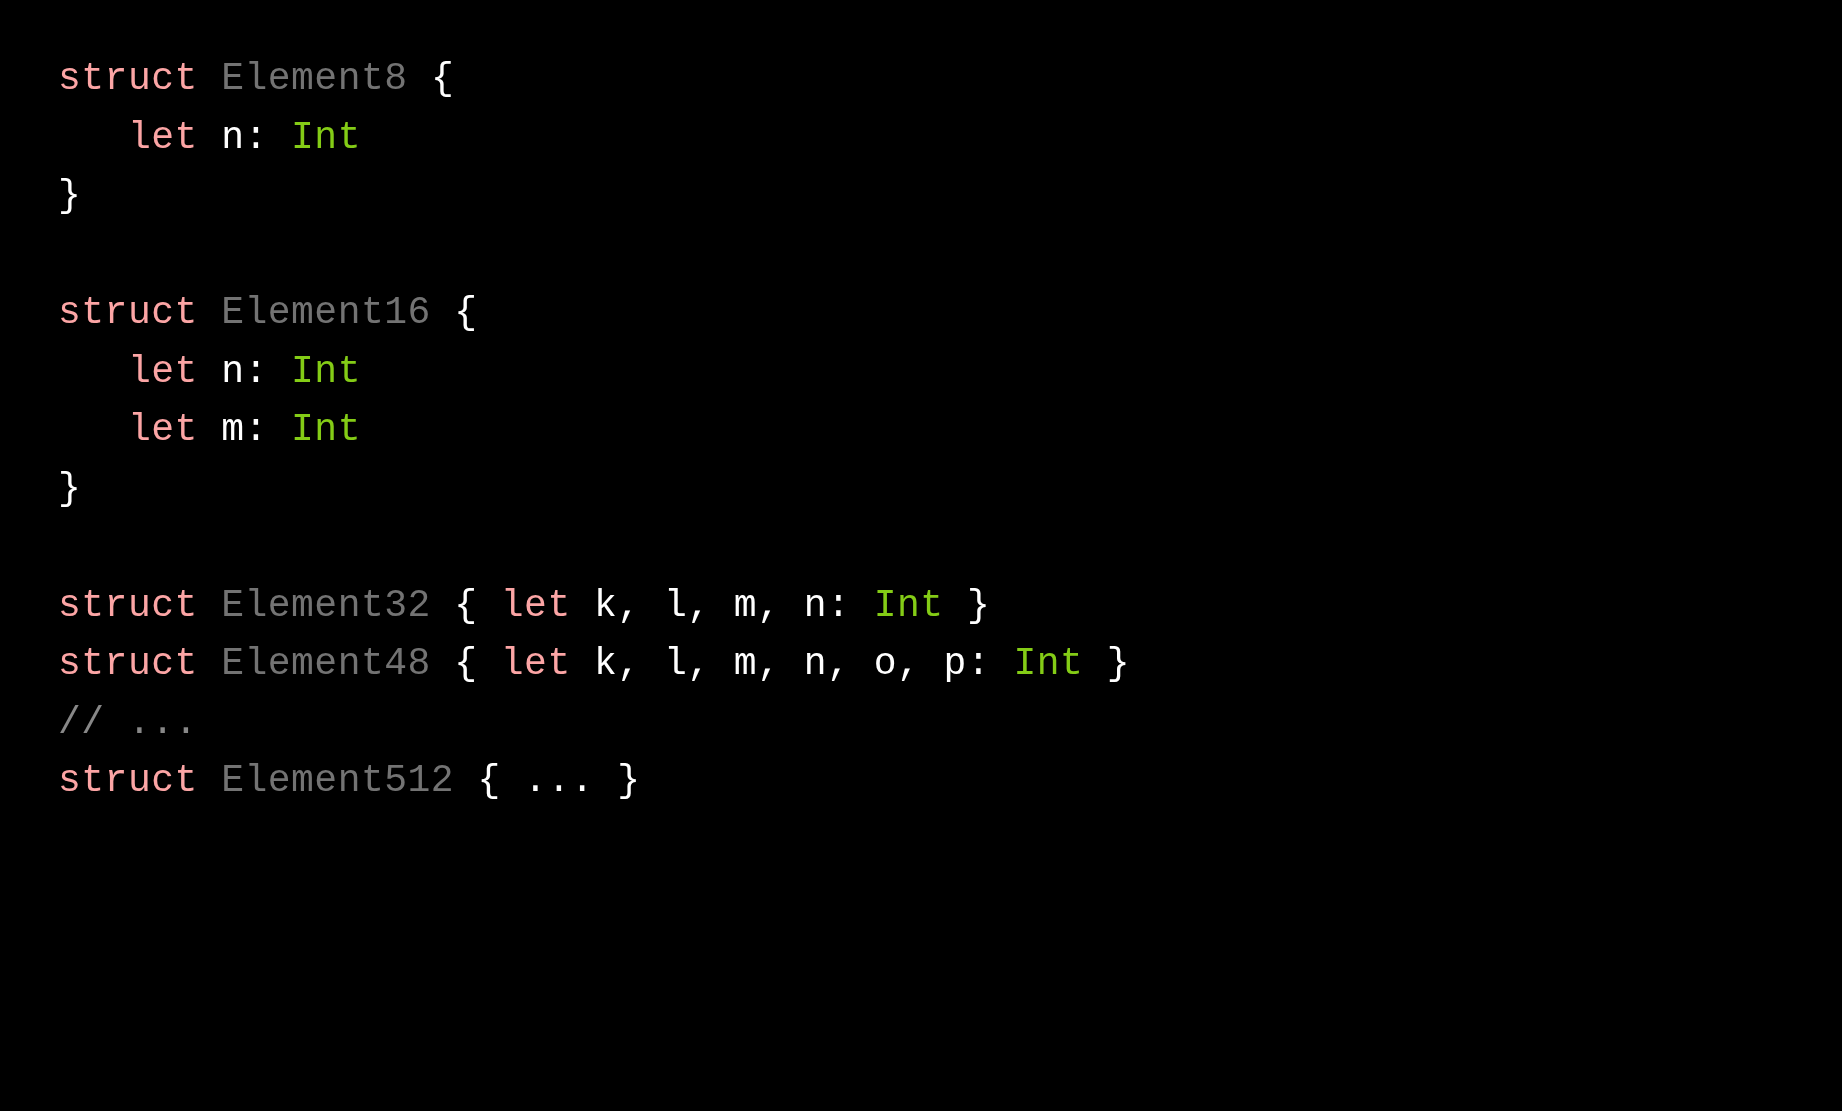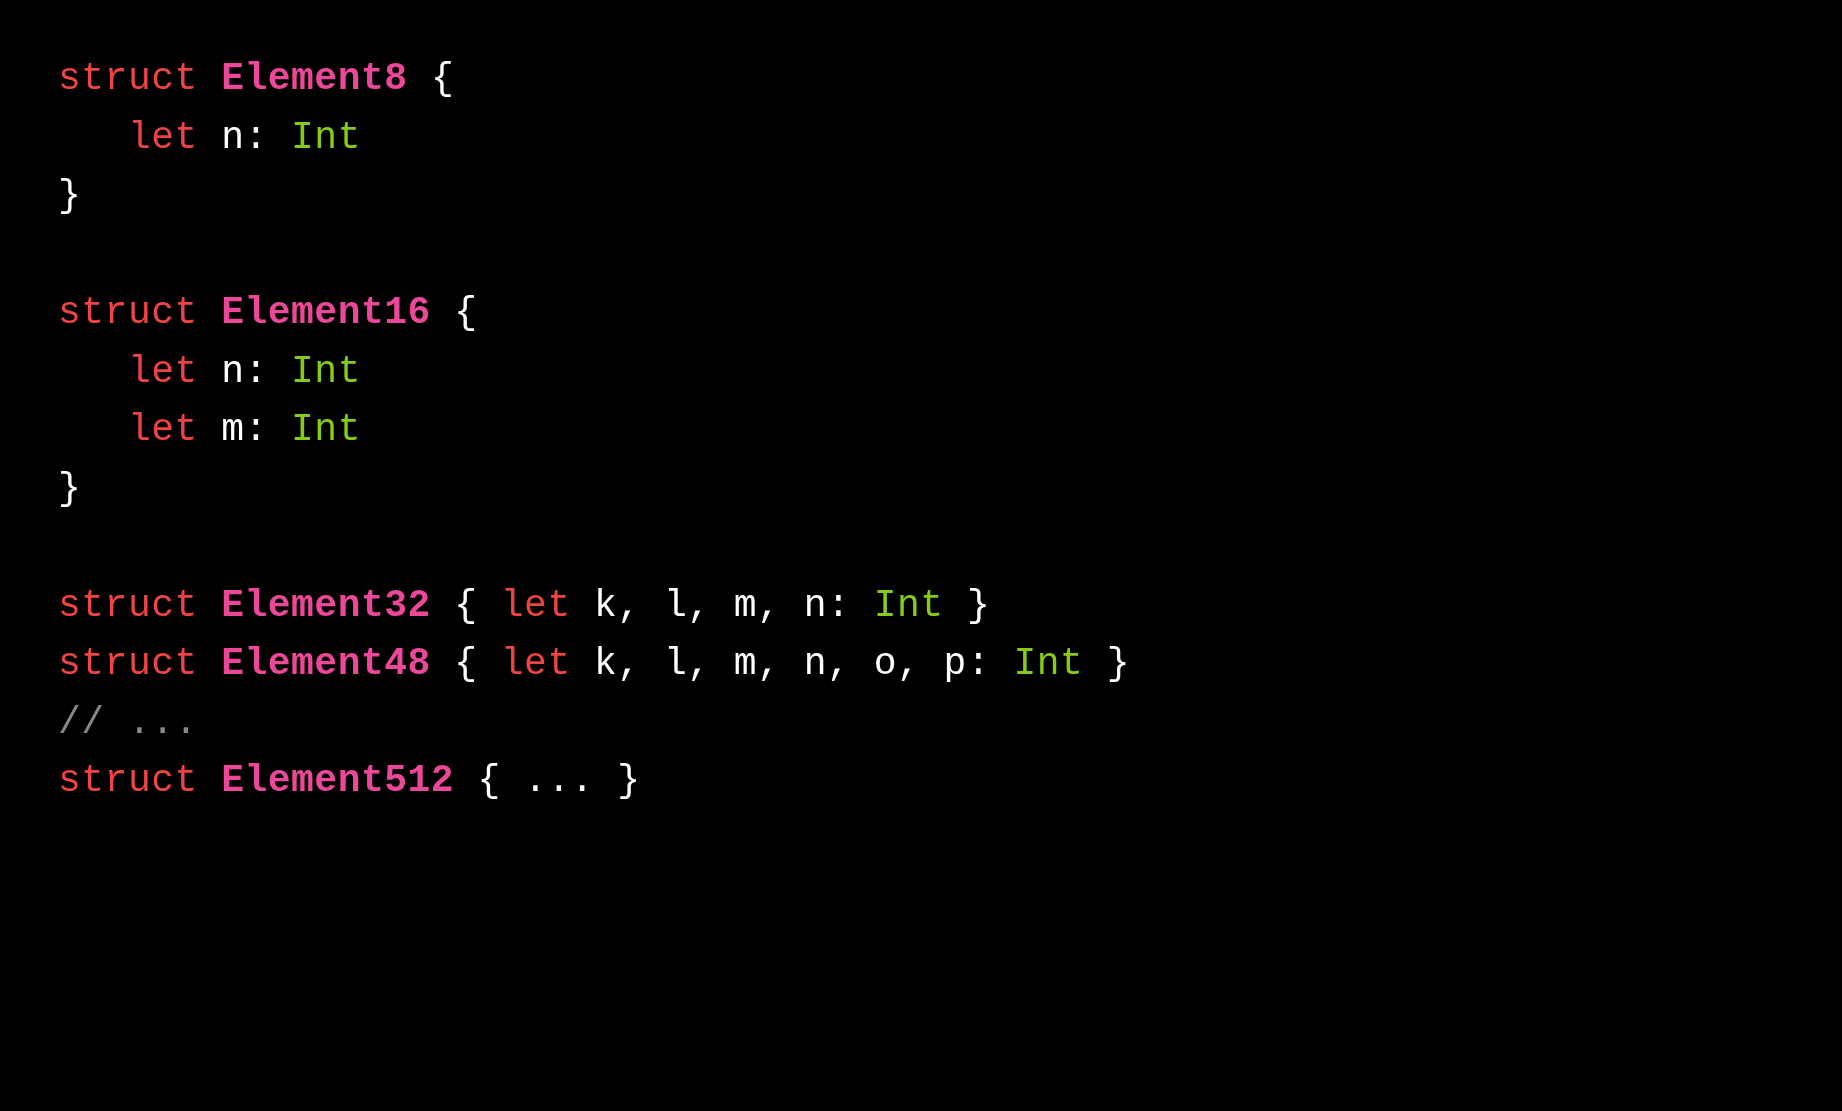--- a/index.html
+++ b/index.html
@@ -13,29 +13,28 @@
       font-size: 38px;
       line-height: 1.54;
       padding: 50px 58px;
       color: #ffffff;
       letter-spacing: 0.5px;
     }
     .code-container {
       white-space: pre;
     }
     .keyword {
-      color: #ef4444;
+      color: #fca5a5;
       margin-top: 16px;
     }
     .type {
       color: #84cc16;
     }
     .type-name {
-      color: #ec4899;
-      font-weight: bold;
+      color: #737373;
     }
     .identifier {
       color: #ffffff;
     }
     .punctuation {
       color: #ffffff;
     }
     .comment {
       color: #888888;
     }

